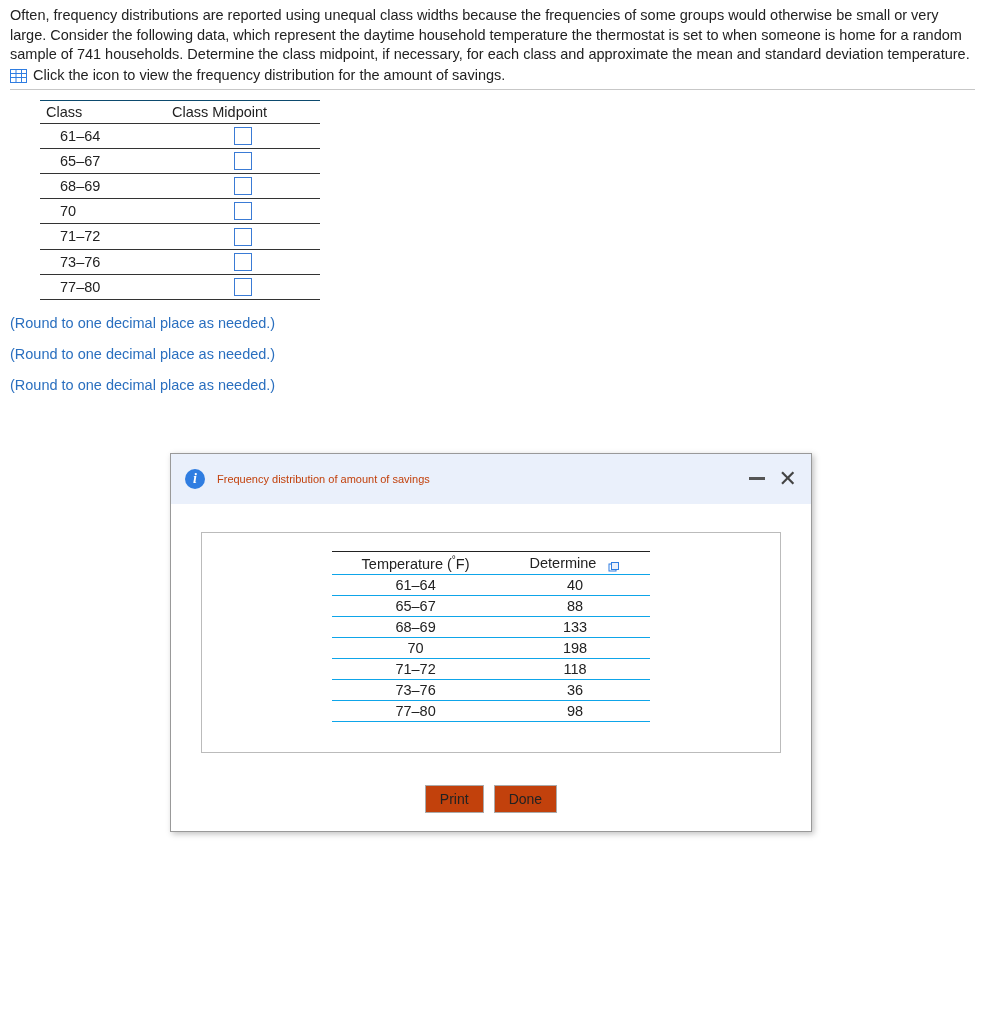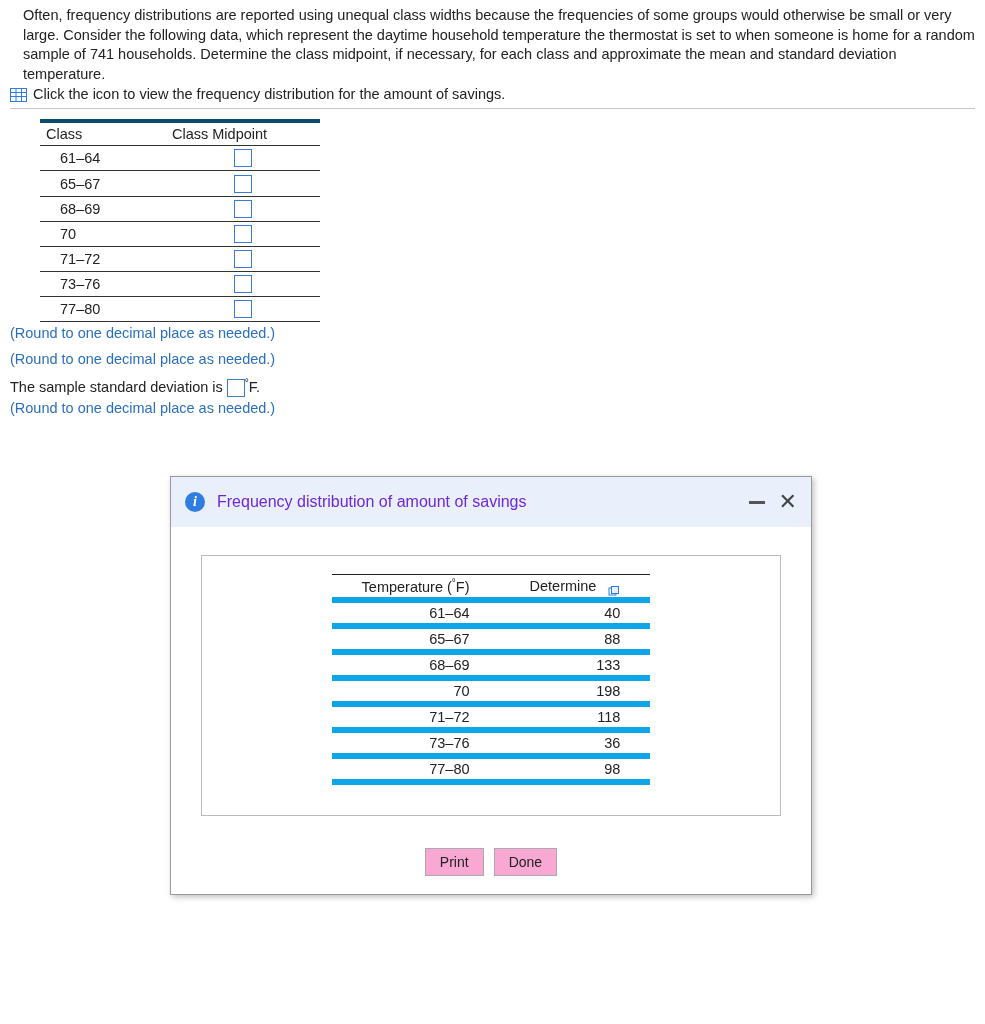--- a/index.html
+++ b/index.html
@@ -9,21 +9,20 @@
     font-size: 14.5px;
     color: #222;
     background: #fff;
     width: 985px;
   }
   .wrap {
     padding: 6px 10px 10px 10px;
   }
   .intro {
     line-height: 1.35;
-    margin-left: 13px;
   }
   .icon-row {
     margin-top: 2px;
     display: flex;
     align-items: flex-end;
     gap: 6px;
   }
   .grid-icon {
     width: 17px;
     height: 14px;
@@ -39,41 +38,41 @@
     width: 280px;
     border-collapse: collapse;
   }
   .mid-table th, .mid-table td {
     border-bottom: 1px solid #333;
     padding: 3px 6px;
     text-align: left;
     font-weight: normal;
   }
   .mid-table th {
-    border-top: 4px solid #0c4a6e;
+    border-top: 1px solid #0c4a6e;
   }
   .mid-table td.cls {
     width: 100px;
     padding-left: 20px;
   }
   .mid-table td.mp {
     text-align: center;
   }
   .ibox {
     display: inline-block;
     width: 18px;
     height: 18px;
     border: 1px solid #3a7bd5;
     background: #fff;
     box-sizing: border-box;
     vertical-align: middle;
   }
   .hint {
     color: #2a6fbf;
-    margin: 3px 0 10px 0;
+    margin: 15px 0 10px 0;
   }
   .stmt {
     margin: 6px 0 0 0;
   }
   
   .dialog {
     width: 640px;
     margin: 60px 0 0 160px;
     border: 1px solid #999;
     box-shadow: 2px 2px 6px rgba(0,0,0,0.25);
@@ -95,22 +94,22 @@
     align-items: center;
     justify-content: center;
     font-style: italic;
     font-family: "Times New Roman", serif;
     font-weight: bold;
     font-size: 14px;
     margin-right: 12px;
   }
   .titlebar .title {
     flex: 1;
-    font-size: 16px;
-    color: #6d28d9;
+    font-size: 11px;
+    color: #c2410c;
   }
   .win-controls {
     display: flex;
     align-items: center;
     gap: 14px;
   }
   .min-icon {
     width: 16px;
     height: 3px;
     background: #555;
@@ -126,43 +125,43 @@
   }
   .inner-box {
     border: 1px solid #bbb;
     padding: 18px 50px 30px 50px;
   }
   .freq-table {
     margin: 0 auto;
     border-collapse: collapse;
   }
   .freq-table th, .freq-table td {
-    border-bottom: 6px solid #0ea5e9;
+    border-bottom: 1px solid #0ea5e9;
     padding: 2px 30px;
-    text-align: right;
+    text-align: center;
     font-weight: normal;
   }
   .freq-table th {
     border-top: 1px solid #222;
   }
   .copy-icon {
     display: inline-block;
     width: 12px;
     height: 10px;
     margin-left: 8px;
     vertical-align: middle;
   }
   .dialog-buttons {
     text-align: center;
     padding: 12px 0 18px 0;
   }
   .btn {
     display: inline-block;
     border: 1px solid #aaa;
-    background: #f9a8d4;
+    background: #c2410c;
     padding: 5px 14px;
     font-size: 14px;
     margin: 0 3px;
     cursor: pointer;
   }
   .deg {
     font-size: 10px;
     vertical-align: super;
   }
 </style>
@@ -220,23 +219,20 @@
     <tr>
           <td class="cls">77–80</td>
           <td class="mp"><span class="ibox"></span></td>
         </tr>
   </tbody>
     </table>
   <div class="hint">(Round to one decimal place as needed.)</div>
 
   <div class="hint">(Round to one decimal place as needed.)</div>
 
-  <div class="stmt">
-    <span>The sample standard deviation is </span><span class="ibox"></span><span><span class="deg">°</span>F.</span>
-  </div>
   <div class="hint">(Round to one decimal place as needed.)</div>
 
   <div class="dialog">
     <div class="titlebar">
       <span class="info-icon">i</span>
       <span class="title">Frequency distribution of amount of savings</span>
       <div class="win-controls">
         <span class="min-icon"></span>
         <span class="close-x">✕</span>
       </div>

